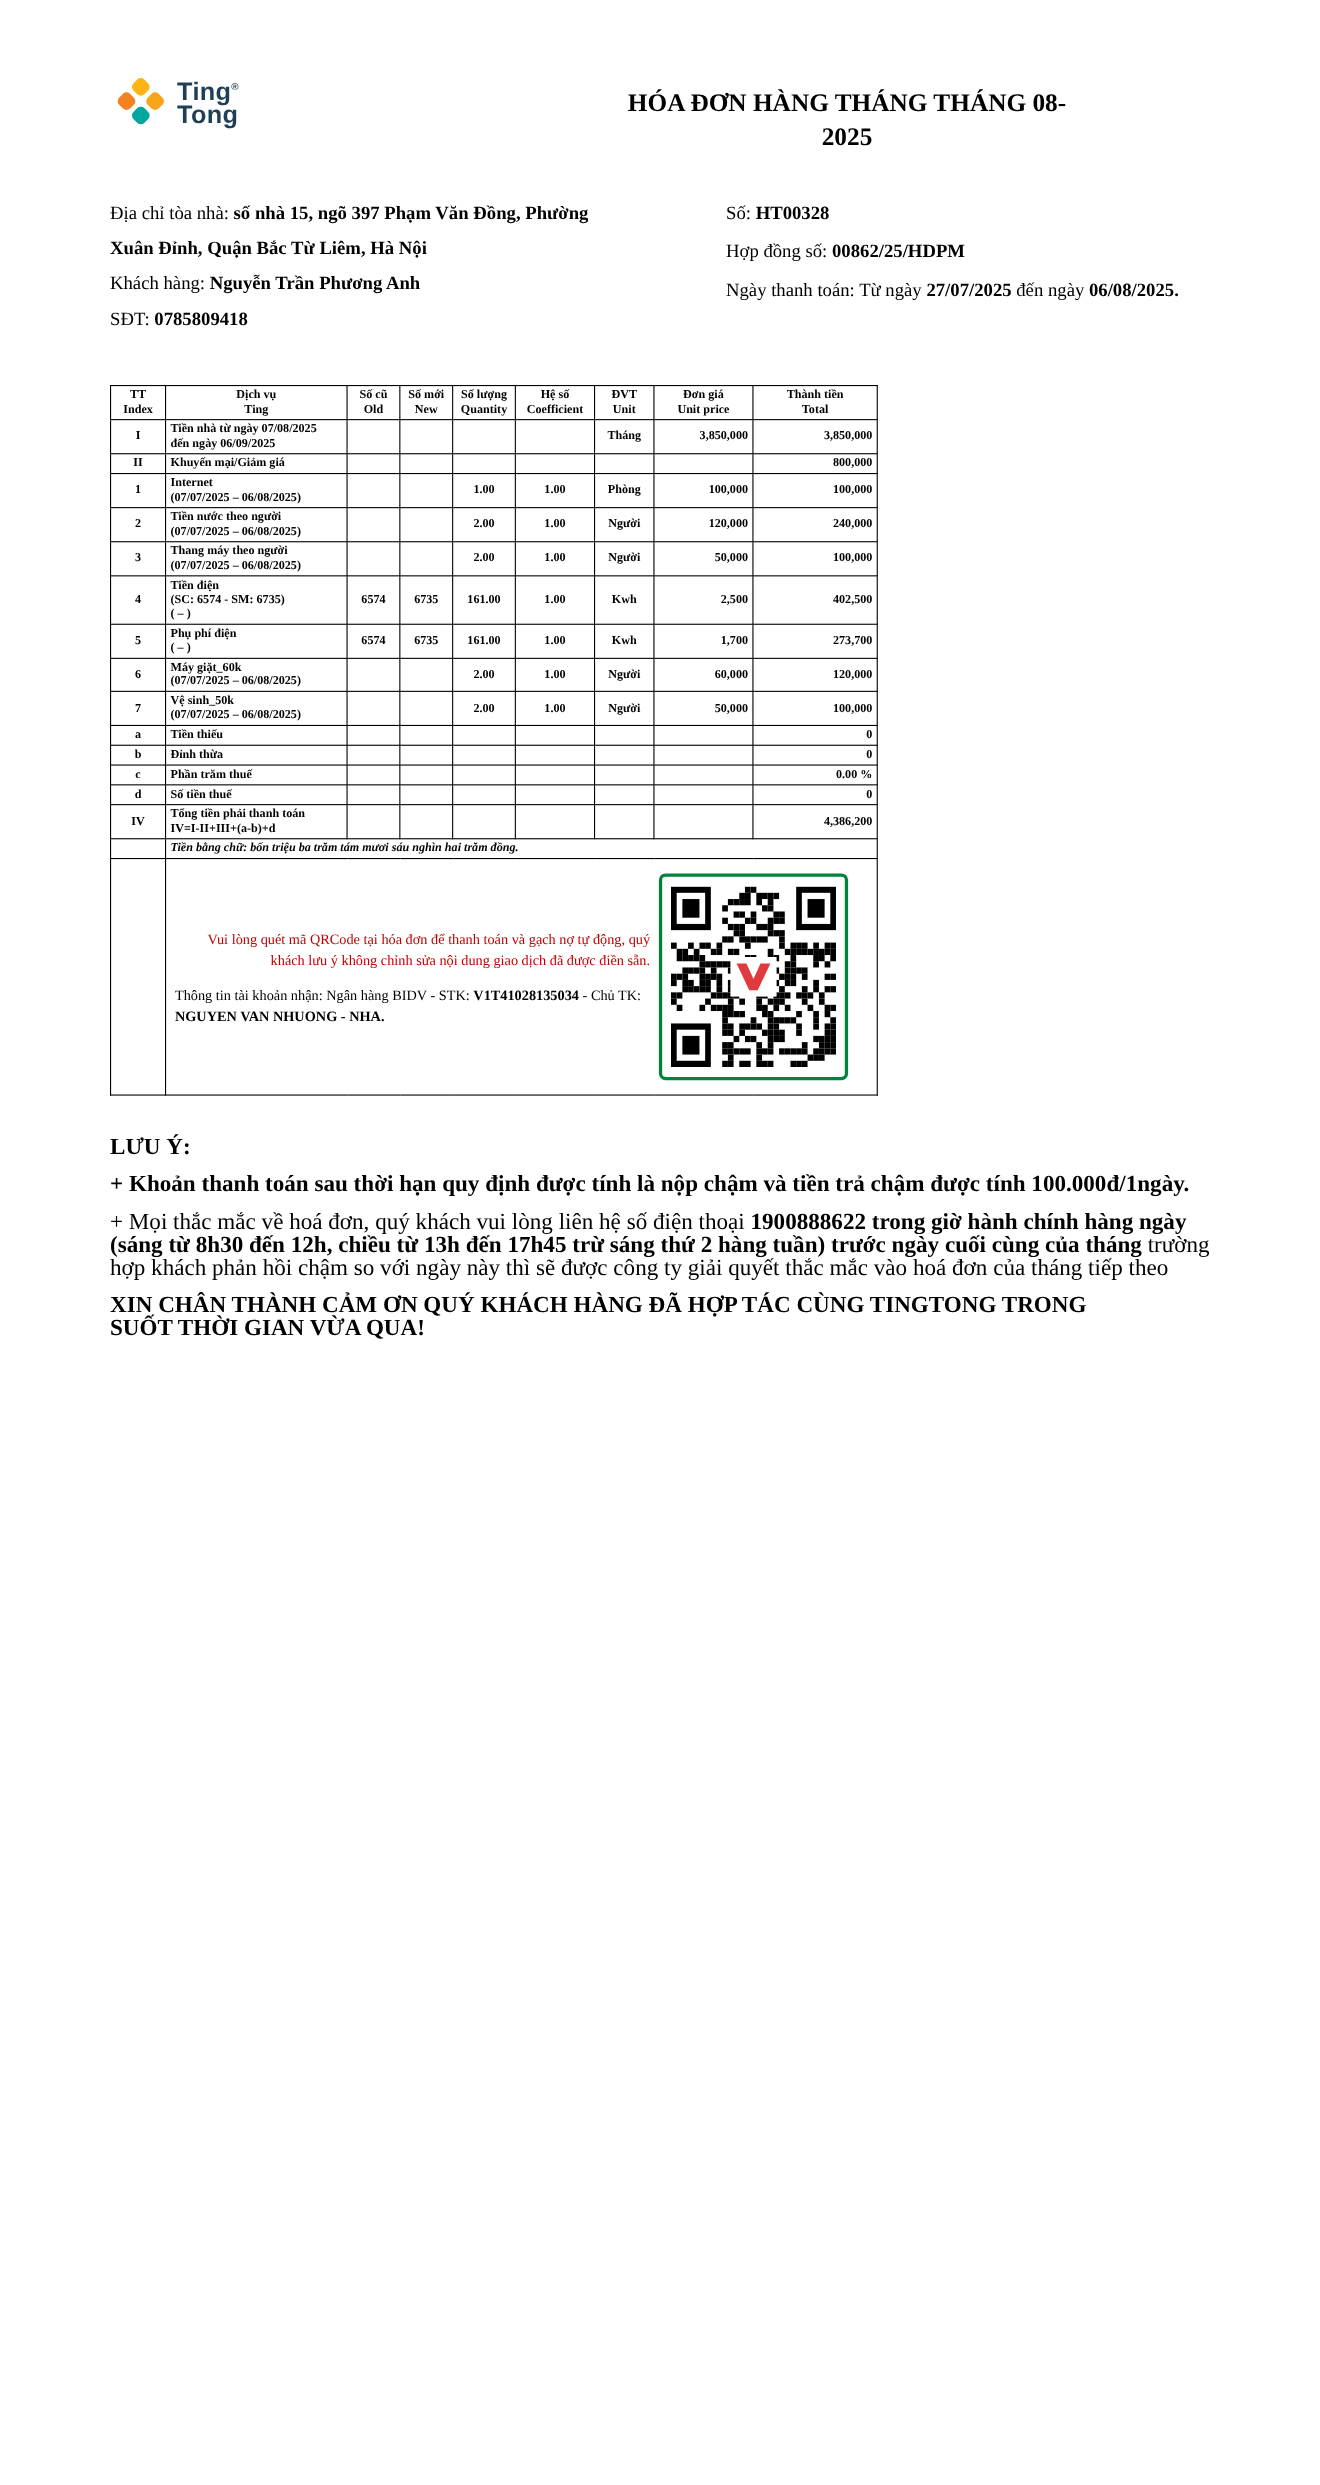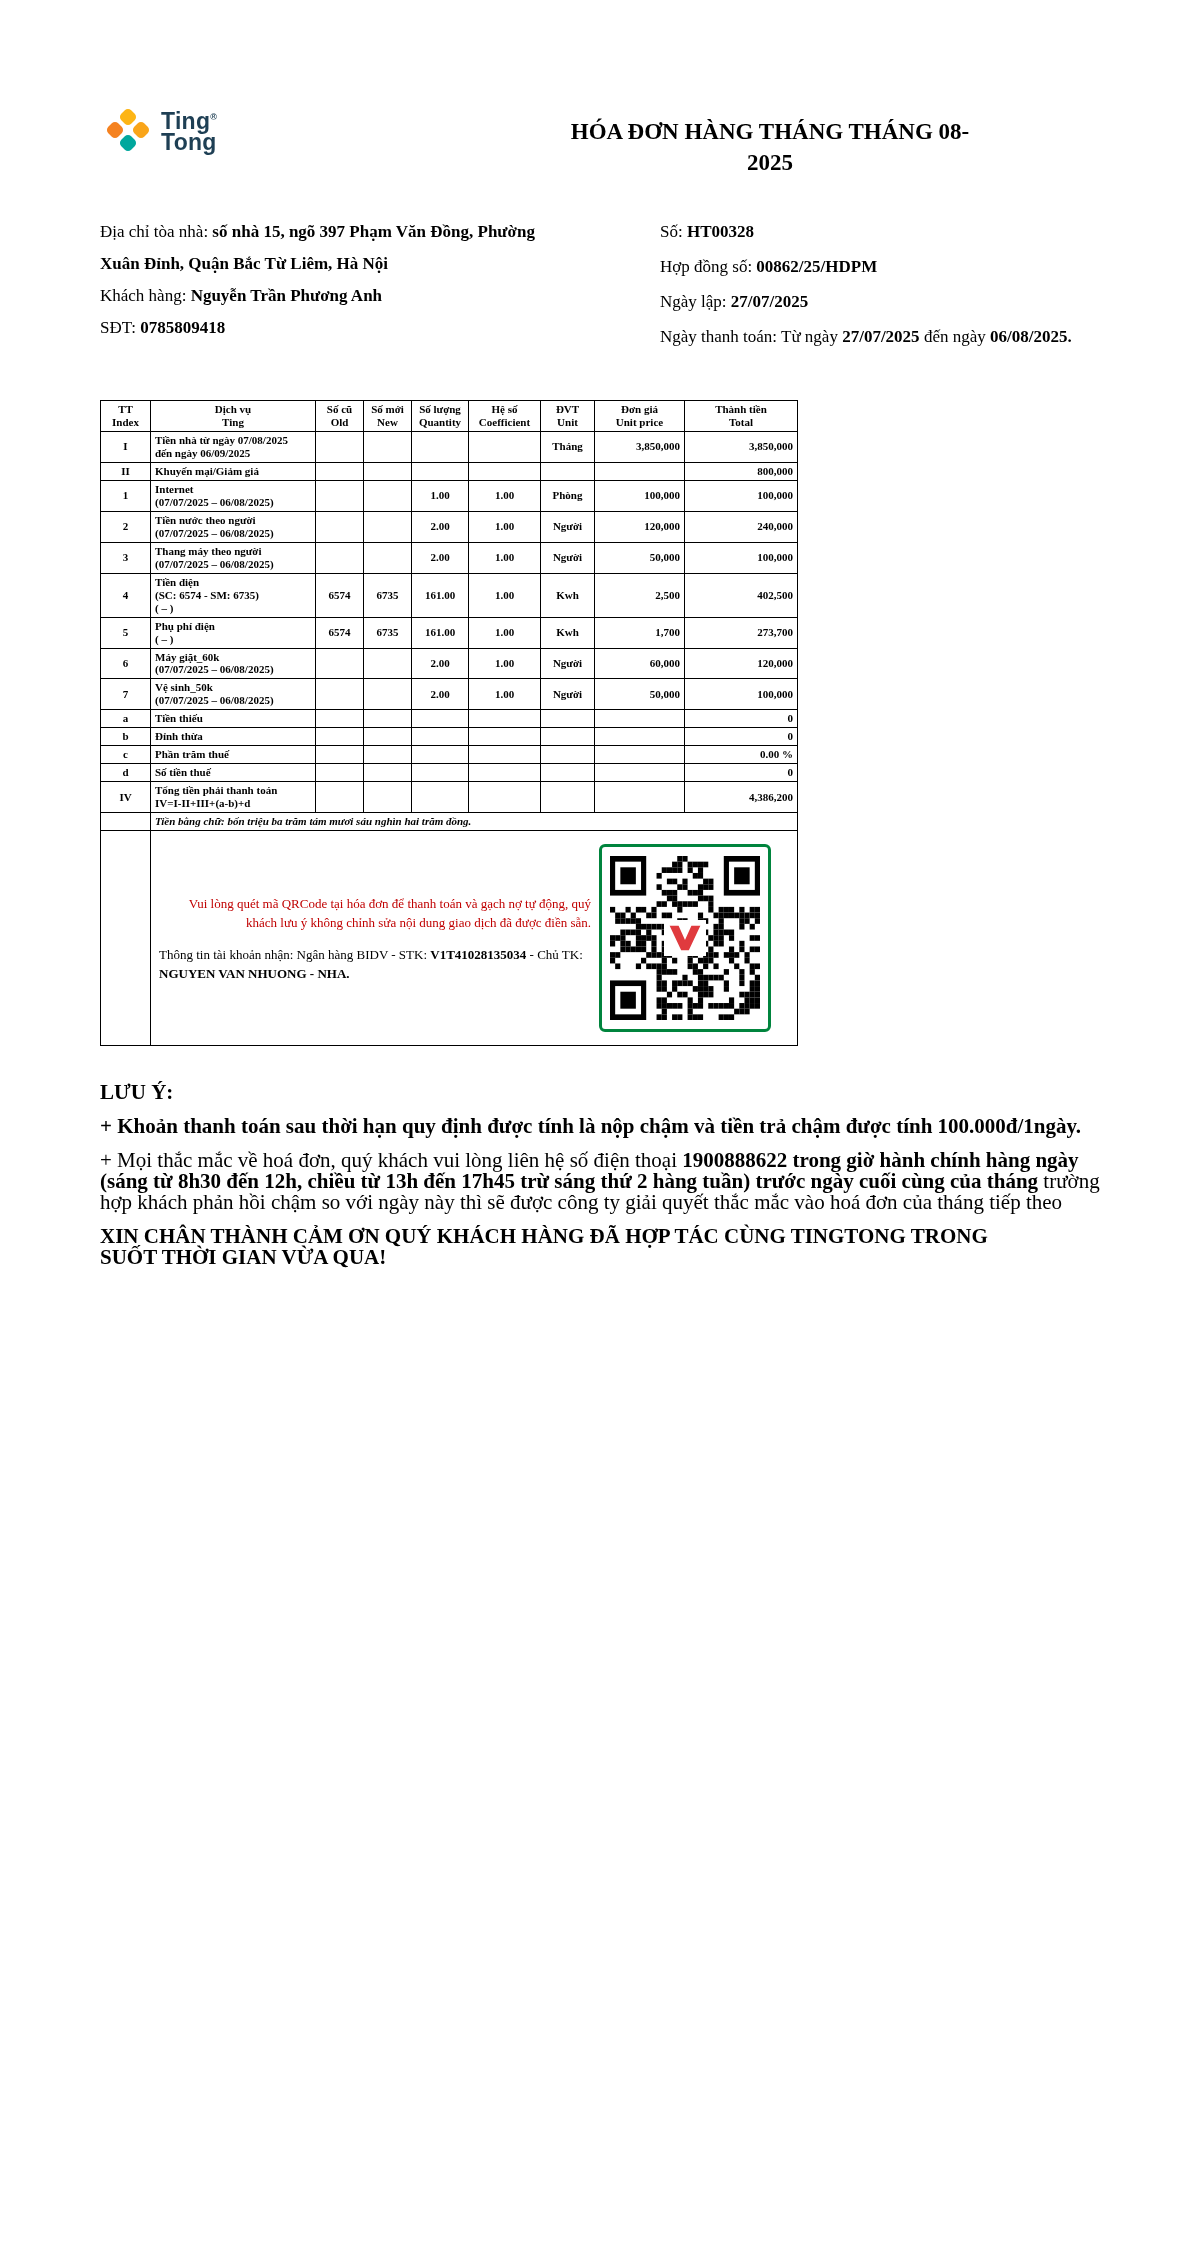--- a/index.html
+++ b/index.html
@@ -3,21 +3,21 @@
 <meta charset="utf-8">
 <style>
   html, body { margin: 0; padding: 0; }
   body {
     width: 1200px;
     min-height: 2259px;
     background: #ffffff;
     color: #000;
     font-family: "Liberation Serif", serif;
   }
-  .page { width: 1000px; margin: 0 auto; padding-top: 106px; }
+  .page { width: 1000px; margin: 0 auto; padding-top: 68px; }
 
   
   .top { display: flex; justify-content: space-between; align-items: flex-start; }
   .logo { display: flex; align-items: center; gap: 9px; padding-left: 4px; }
   .logo-icon { width: 48px; height: 48px; flex: 0 0 auto; }
   .logo-text {
     font-family: "Liberation Sans", sans-serif;
     font-weight: bold; font-size: 23px; line-height: 21px;
     color: #1E3F54; letter-spacing: .3px;
   }
@@ -110,21 +110,20 @@
 
   <div class="info">
     <div class="info-left">
       <p><span>Địa chỉ tòa nhà: </span><b>số nhà 15, ngõ 397 Phạm Văn Đồng, Phường Xuân Đỉnh, Quận Bắc Từ Liêm, Hà Nội</b></p>
       <p><span>Khách hàng: </span><b>Nguyễn Trần Phương Anh</b></p>
       <p><span>SĐT: </span><b>0785809418</b></p>
     </div>
     <div class="info-right">
       <p><span>Số: </span><b>HT00328</b></p>
       <p><span>Hợp đồng số: </span><b>00862/25/HDPM</b></p>
-      <p><span>Ngày lập: </span><b>27/07/2025</b></p>
       <p><span>Ngày thanh toán: Từ ngày </span><b>27/07/2025</b><span> đến ngày </span><b>06/08/2025.</b></p>
     </div>
   </div>
 
   <table class="inv">
     <colgroup>
       <col style="width:50px">
         <col style="width:165px">
         <col style="width:48px">
       <col style="width:48px">

